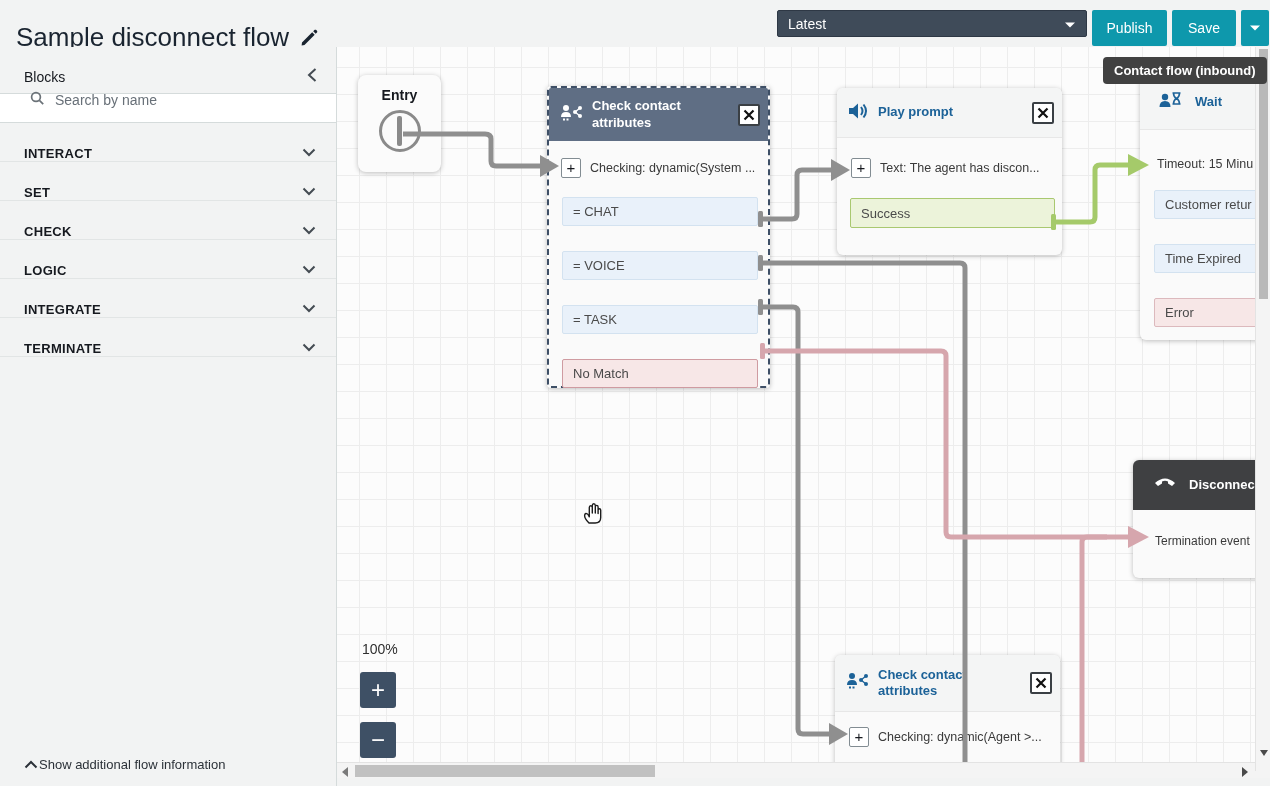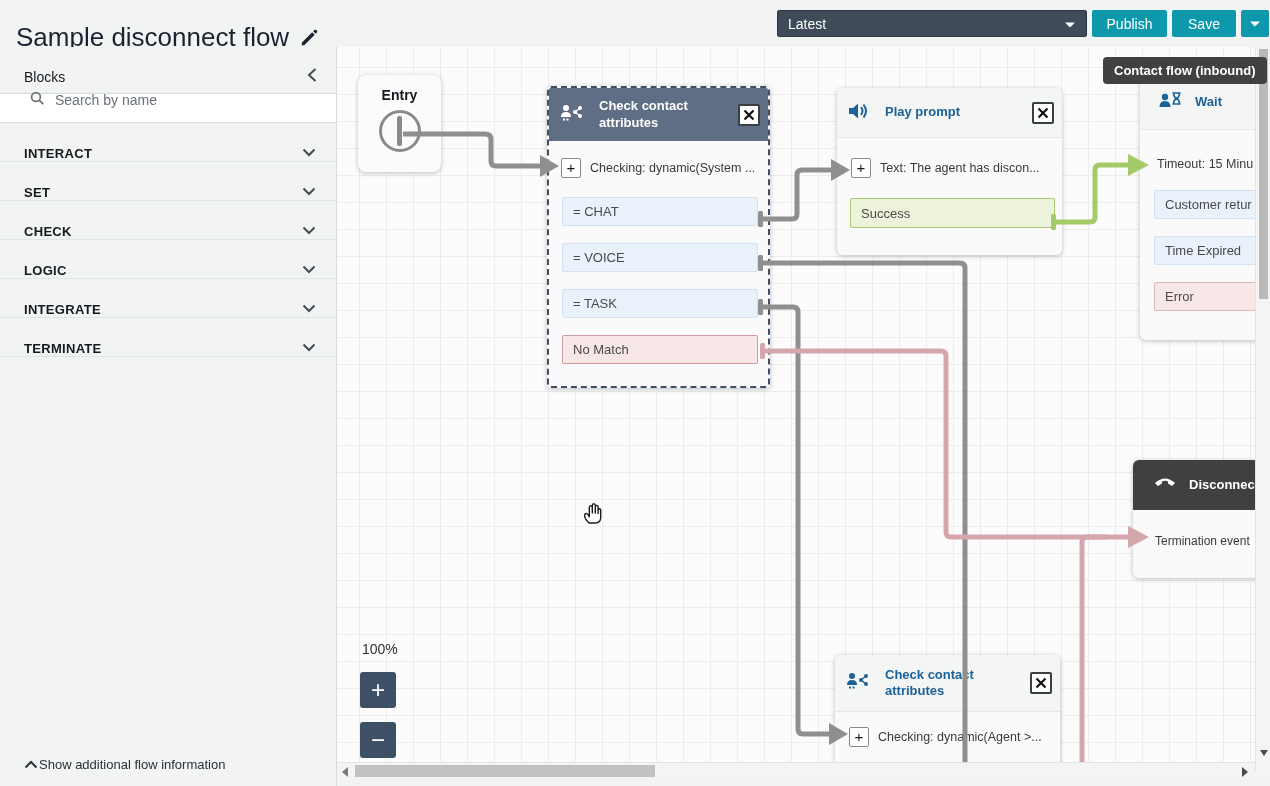--- a/index.html
+++ b/index.html
@@ -8,21 +8,21 @@
 
   
   .topbar { position:relative; height:47px; background:#f2f3f3; }
   .page-title { position:absolute; left:16px; top:20px; font-size:26px; color:#1a2430;
     display:flex; align-items:center; gap:10px; }
   .pencil { margin-top:4px; }
   .version-dd { position:absolute; left:777px; top:10px; width:310px; height:27px;
     background:var(--toolbar-dark,#3f4b59); border:1px solid #2e3845; border-radius:2px;
     color:#fff; font-size:14px; display:flex; align-items:center; padding:0 10px; cursor:pointer; }
   .version-dd .caret { margin-left:auto; }
-  .btn { position:absolute; top:10px; height:27px; background:var(--accent-teal,#0e98ac);
+  .btn { position:absolute; top:10px; height:36px; background:var(--accent-teal,#0e98ac);
     color:#fff; font-size:14px; border:none; border-radius:2px; display:flex;
     align-items:center; justify-content:center; cursor:pointer; font-family:inherit; }
   .btn-publish { left:1092px; width:75px; }
   .btn-save { left:1172px; width:64px; }
   .btn-save-menu { left:1241px; width:28px; }
 
   
   .content { display:flex; height:739px; }
 
   
@@ -51,36 +51,36 @@
     background-size:27px 27px; background-position:-5px -7px; }
 
   .edges { position:absolute; left:0; top:0; z-index:5; pointer-events:none; }
 
   .flow-badge { position:absolute; left:766px; top:10px; z-index:40;
     background:#414141; color:#fff; font-weight:bold; font-size:13px;
     padding:6px 11px; border-radius:4px; white-space:nowrap; }
 
   .block { position:absolute; background:#fafafa; border-radius:6px;
     box-shadow:0 1px 5px rgba(0,0,0,.25); z-index:2; }
-  .blk-head { display:flex; align-items:center; padding:0 8px 0 10px; gap:16px;
+  .blk-head { display:flex; align-items:center; padding:0 8px 0 10px; gap:9px;
     border-bottom:1px solid #e7e7e7; background:#f4f5f5; border-radius:6px 6px 0 0; }
   .blk-title { font-weight:bold; font-size:13px; line-height:1.25;
     color:var(--block-title-blue,#1c6298); }
   .close-btn { margin-left:auto; width:22px; height:22px; background:#fff;
     border:2px solid #3a3f44; border-radius:2px; display:flex; align-items:center;
     justify-content:center; cursor:pointer; flex:none; }
   .param { display:flex; align-items:center; gap:9px; font-size:12.5px; color:#3a3a3a;
     white-space:nowrap; overflow:hidden; }
   .plus-box { width:20px; height:20px; border:1px solid #828c92; background:#fff;
     border-radius:2px; color:#16191f; font-size:15px; line-height:17px; text-align:center;
     flex:none; cursor:pointer; }
   .rows { display:block; }
   .row { height:29px; display:flex; align-items:center; padding-left:10px;
     font-size:13px; color:#4a4a4a; background:var(--branch-blue-bg,#e9f1fa);
-    border:1px solid #d3e2f0; border-radius:2px; margin-bottom:17px; white-space:nowrap; overflow:hidden; }
+    border:1px solid #d3e2f0; border-radius:2px; margin-bottom:25px; white-space:nowrap; overflow:hidden; }
   .row.err { background:var(--branch-error-bg,#f7e7e7); border-color:#cf9ba1; }
   .row.err-soft { background:var(--branch-error-bg,#f7e7e7); border-color:#dcb9bd; }
   .row.ok { background:var(--branch-success-bg,#ecf3da); border-color:#a9c870; }
 
   
   .entry-block { left:21px; top:28px; width:83px; height:97px; background:#fbfbfb;
     border-radius:8px; text-align:center; }
   .entry-block .t { font-weight:bold; font-size:14px; margin-top:12px; }
   .entry-circle { width:42px; height:42px; border:3px solid #8a8a8a; border-radius:50%;
     margin:7px auto 0; position:relative; background:#fbfbfb; }

